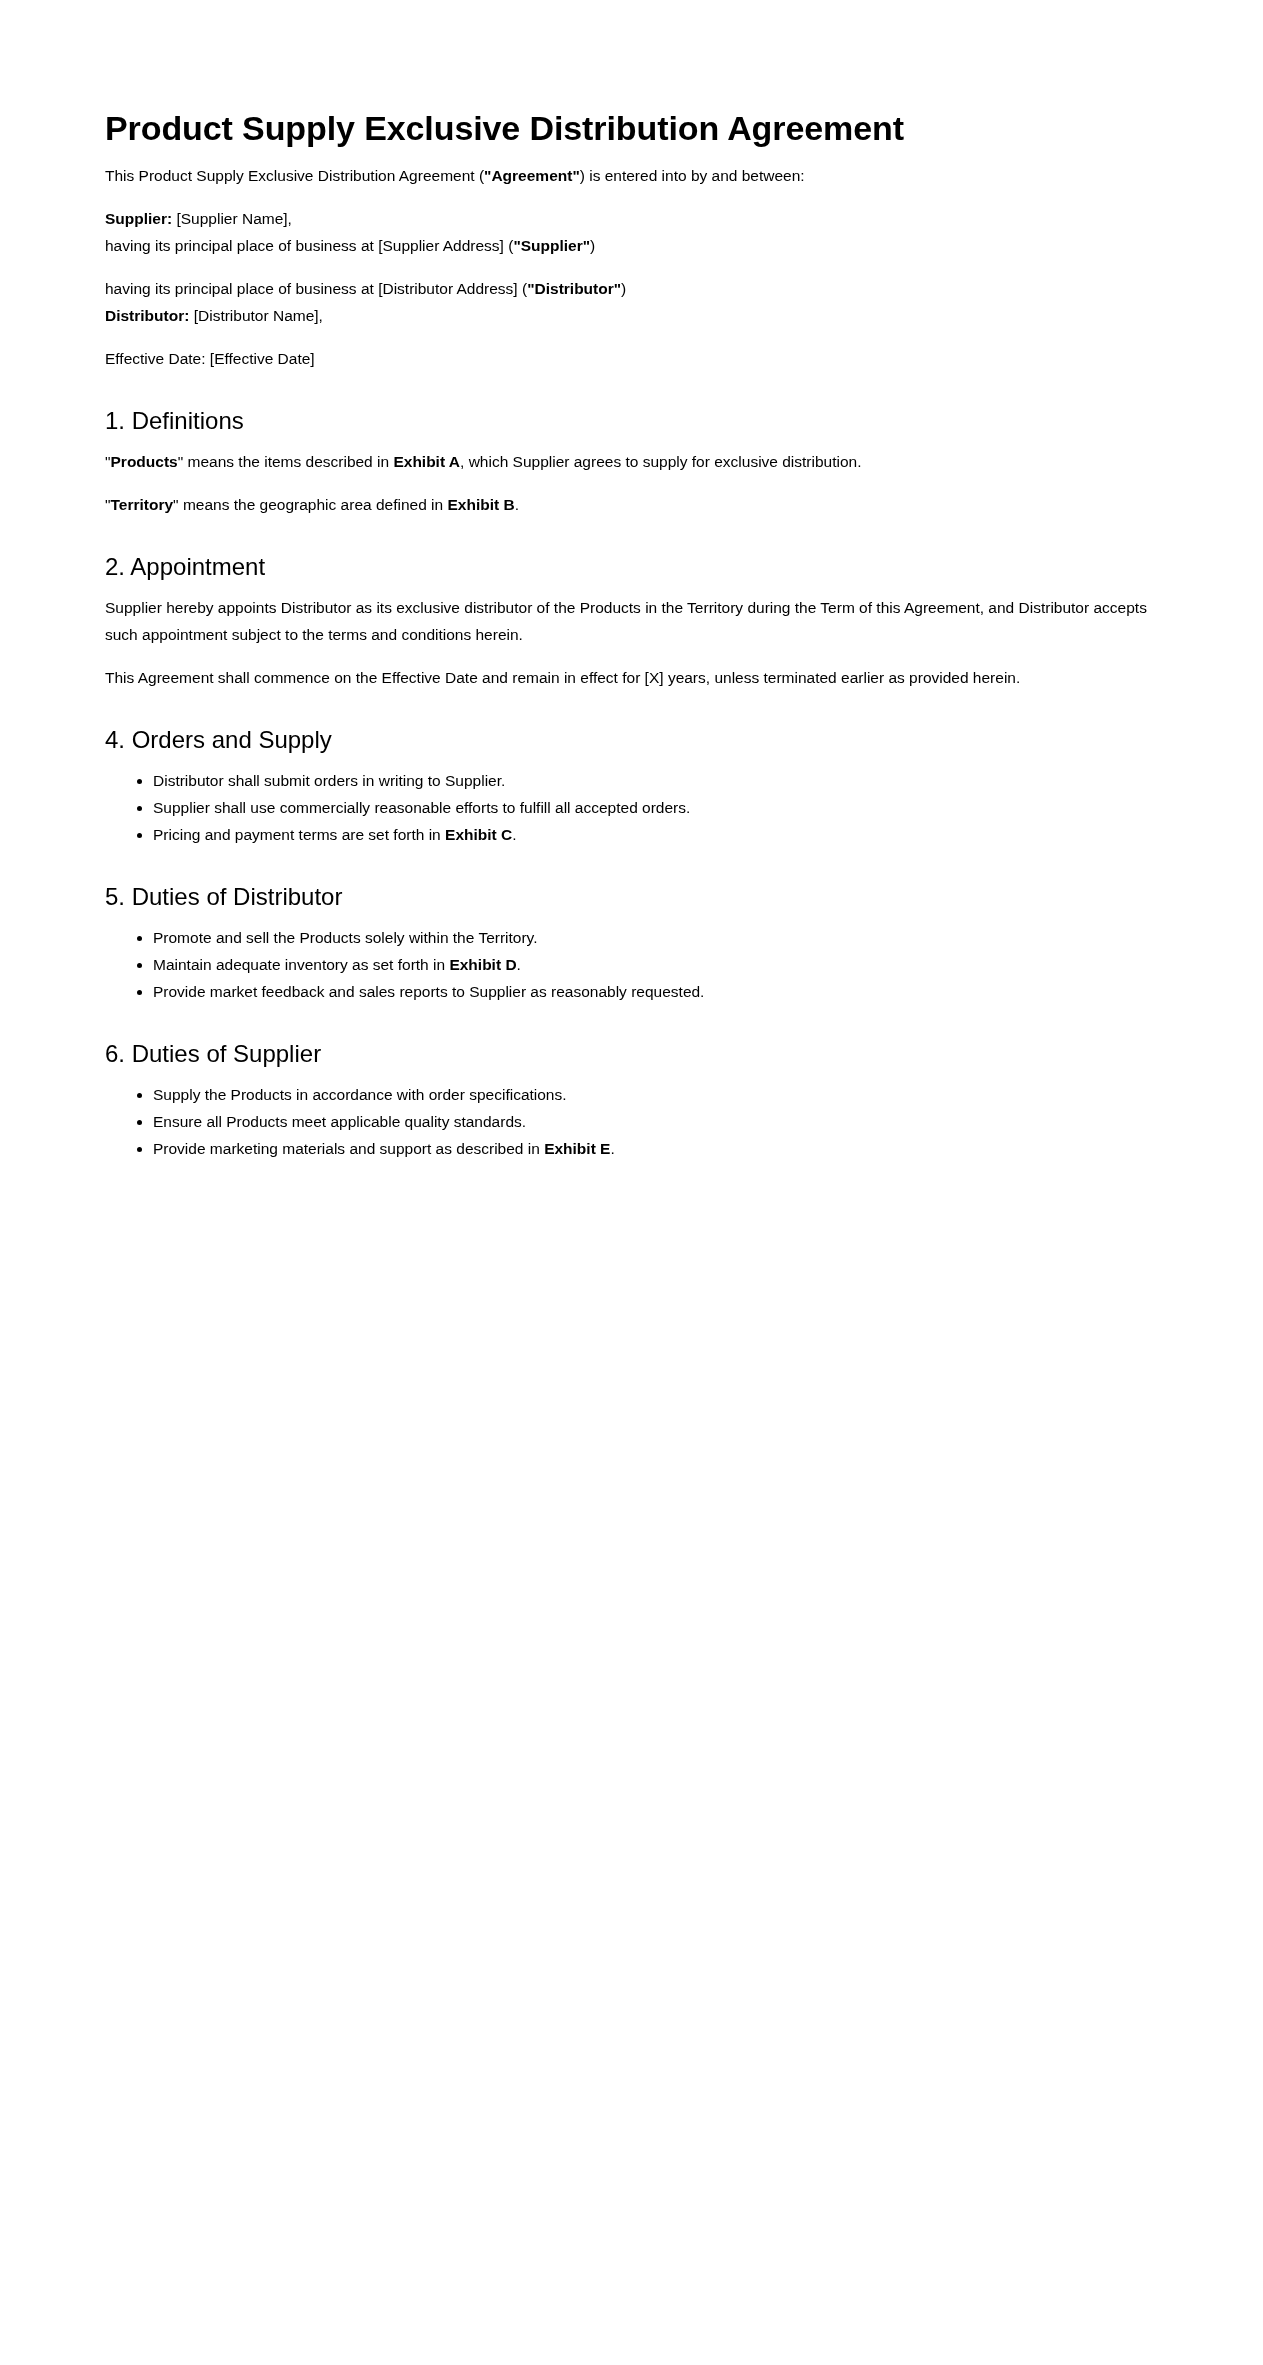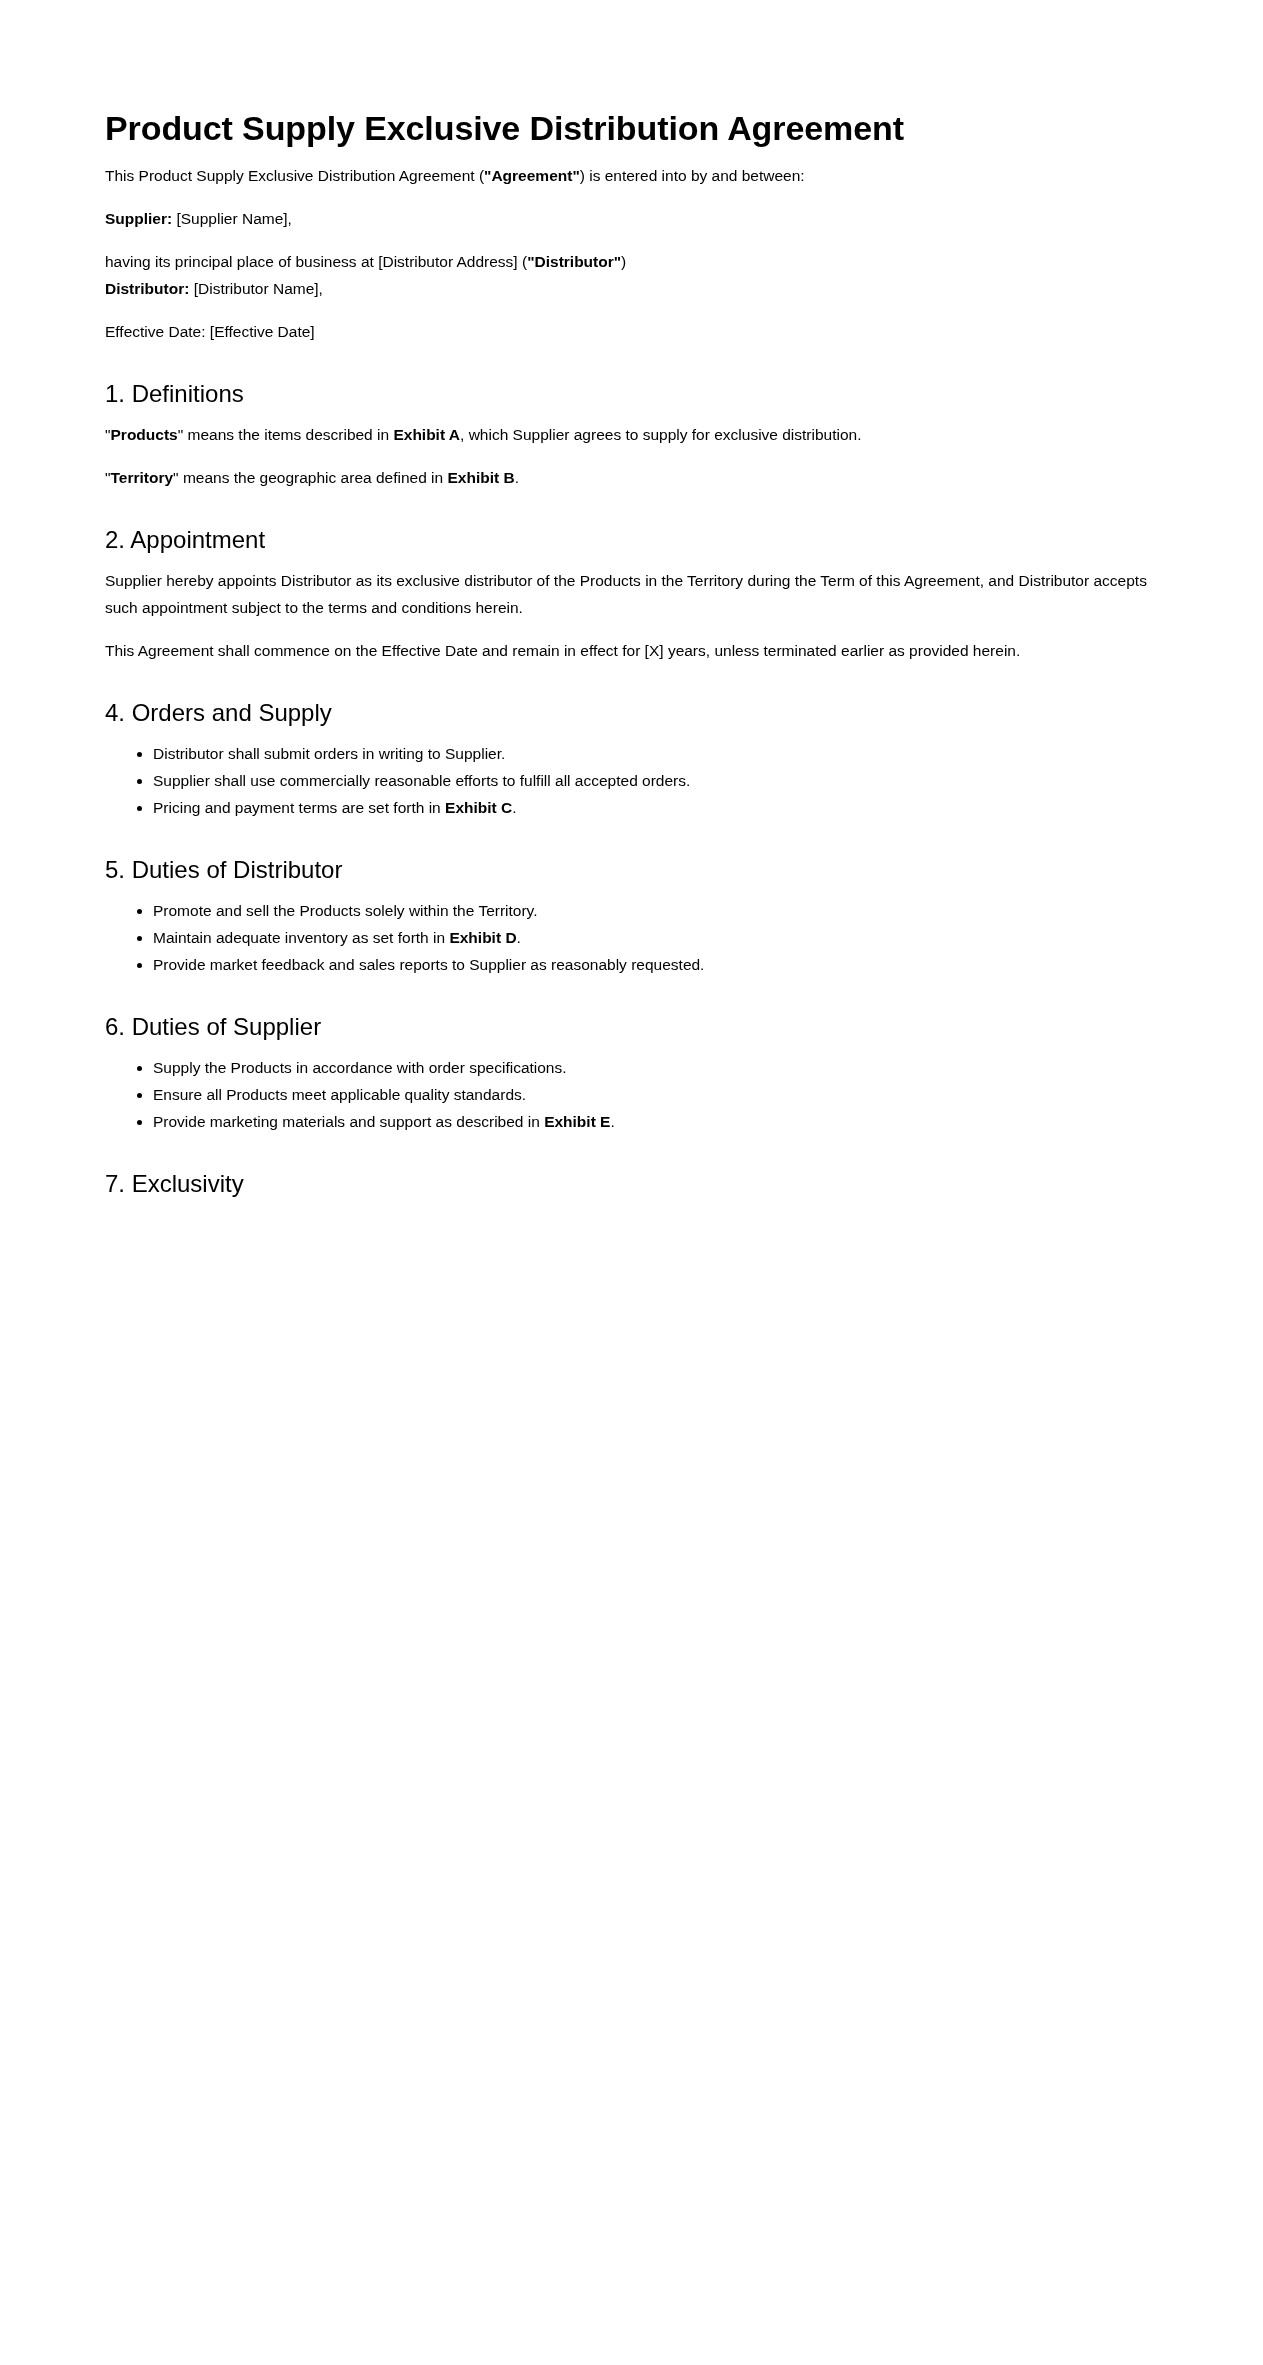--- a/index.html
+++ b/index.html
@@ -65,20 +65,21 @@
 
 <div class="viewport">
   <div class="doc">
 
     <h1>Product Supply Exclusive Distribution Agreement</h1>
 
     <p><span>This Product Supply Exclusive Distribution Agreement (</span><b>"Agreement"</b><span>) is entered into by and between:</span></p>
 
     <div class="party">
       <p><b>Supplier:</b><span> [Supplier Name],</span></p>
+      <p><span>having its principal place of business at [Supplier Address] (</span><b>"Supplier"</b><span>)</span></p>
     </div>
 
     <div class="party">
       <p><span>having its principal place of business at [Distributor Address] (</span><b>"Distributor"</b><span>)</span></p>
       <p><b>Distributor:</b><span> [Distributor Name],</span></p>
     </div>
 
     <p>Effective Date: [Effective Date]</p>
 
     <h2>1. Definitions</h2>
@@ -104,16 +105,15 @@
       <li>Provide market feedback and sales reports to Supplier as reasonably requested.</li>
     </ul>
 
     <h2>6. Duties of Supplier</h2>
     <ul>
       <li>Supply the Products in accordance with order specifications.</li>
       <li>Ensure all Products meet applicable quality standards.</li>
       <li><span>Provide marketing materials and support as described in </span><b>Exhibit E</b><span>.</span></li>
     </ul>
 
-    <h2>7. Exclusivity</h2>
 
   </div>
 </div>
 
 </body></html>

